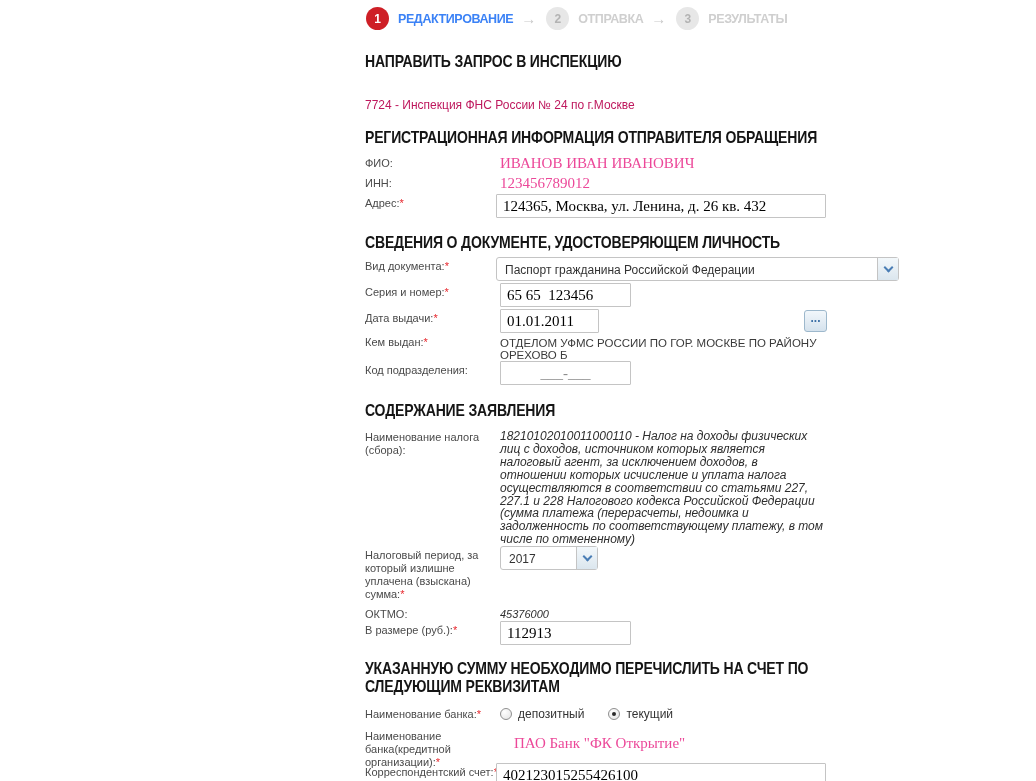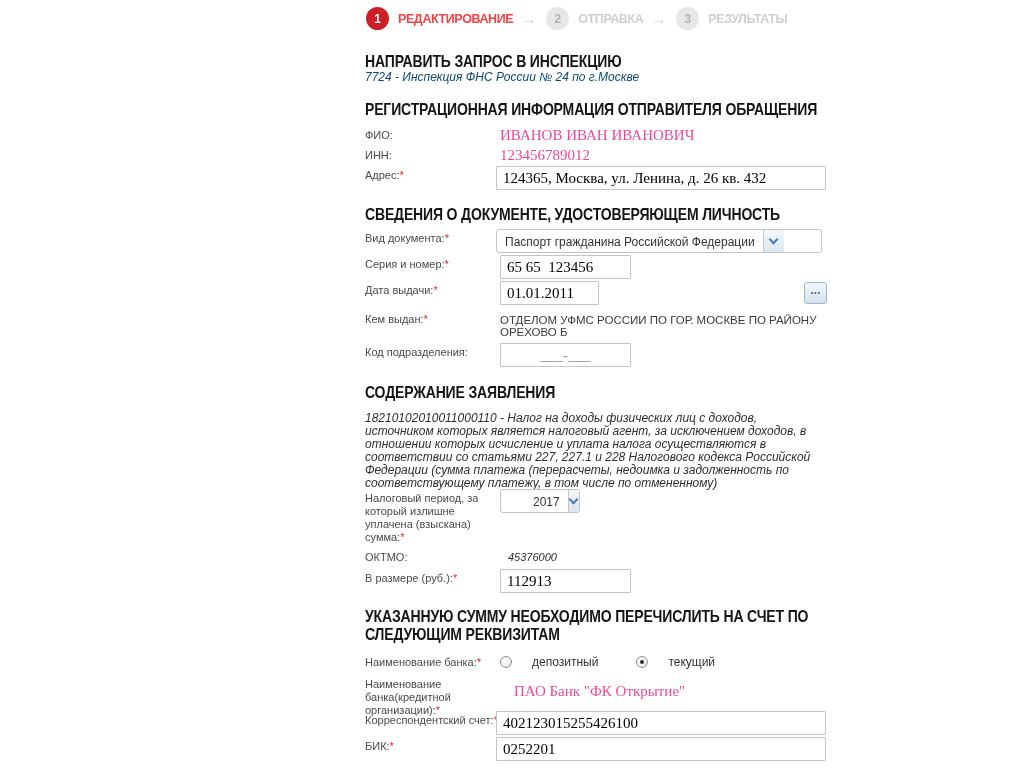--- a/index.html
+++ b/index.html
@@ -7,32 +7,32 @@
               font-family:"Liberation Sans", sans-serif; position:relative; }
 
   
   .stepper { position:absolute; left:366px; top:7px; display:flex; align-items:center; }
   .step { display:flex; align-items:center; }
   .step-circle { width:23px; height:23px; border-radius:50%; display:flex; align-items:center;
                  justify-content:center; font-size:12px; font-weight:bold; }
   .step.active .step-circle { background:#ce1f26; color:#ffffff; }
   .step.inactive .step-circle { background:#e7e7e7; color:#b3b3b3; }
   .step-label { margin-left:9px; font-size:12.5px; font-weight:bold; letter-spacing:-0.4px; }
-  .step.active .step-label { color:#ef4444; }
+  .step.active .step-label { color:#3b82f6; }
   .step.inactive .step-label { color:#cfcfcf; }
   .step-arrow { color:#c9c9c9; font-size:15px; font-weight:bold; margin:0 10px 0 8px; }
 
   
   .form { position:absolute; left:365px; top:48px; width:462px; }
 
   .page-title, .sec-h { font-weight:bold; color:#151515; font-size:16.5px;
                         transform:scaleX(0.85); transform-origin:0 50%; width:543px;
                         letter-spacing:-0.2px; line-height:18px; }
   .page-title { margin-top:4px; }
-  .subtitle { margin-top:0; font-size:12px; font-style:italic; color:#0c4a6e; }
+  .subtitle { margin-top:28px; font-size:12px; color:#be185d; }
 
   .row { display:flex; align-items:flex-start; }
   .lbl { width:135px; min-width:135px; font-size:11px; color:#4a4a4a; padding-top:3px;
          line-height:13px; }
   .req { color:#e8262c; }
   .val { flex:1; }
 
   .static-serif { font-family:"Liberation Serif", serif; font-size:15px; color:#ec4899;
                   padding-top:1px; white-space:pre; }
   .static-sans  { font-size:11.5px; color:#3a3a3a; padding-top:4px; }
@@ -46,50 +46,50 @@
   .txt.muted { color:#8a8a8a;text-align:center; }
 
   .sel { display:inline-flex; align-items:stretch; border:1px solid #c4c4c4; border-radius:3px;
          background:#fff; height:24px; cursor:pointer; }
   .sel .sel-value { font-size:12px; color:#333; padding:5px 8px 0 8px; }
   .sel .sel-btn { width:21px; border-left:1px solid #c4c4c4;
                   background:linear-gradient(#f3f8fb,#dbe6ee);
                   display:flex; align-items:center; justify-content:center; }
   .chev { width:7px; height:7px; border-right:2px solid #4a7db5; border-bottom:2px solid #4a7db5;
           transform:rotate(45deg); margin-top:-4px; }
-  .sel.wide { width:326px; margin-left:-4px; justify-content:flex-start; }
-  .sel.narrow { width:80px; justify-content:space-between;padding-left:24px; }
+  .sel.wide { width:403px; margin-left:-4px; justify-content:space-between; }
+  .sel.narrow { width:98px; justify-content:space-between; }
 
   .date-wrap { display:flex; align-items:center;justify-content:space-between; }
   .dots-btn { margin-left:4px; width:23px; height:22px; border:1px solid #9db8cc; border-radius:3px;
               background:linear-gradient(#f2f7fb,#d5e2ed); color:#3a6ea5; font-weight:bold;
               font-size:12px; line-height:10px; cursor:pointer; padding-bottom:6px; }
 
-  .radio-group { display:flex; align-items:center; gap:20px; padding-top:2px; }
+  .radio-group { display:flex; align-items:center; gap:6px; padding-top:2px; }
   .radio { width:12px; height:12px; border-radius:50%; border:1px solid #8f8f8f;
            background:radial-gradient(circle at 35% 30%, #ffffff, #e3e3e3); position:relative;
            cursor:pointer; flex:none; }
   .radio.checked::after { content:""; position:absolute; left:3px; top:3px; width:4px; height:4px;
                           border-radius:50%; background:#2b2b2b; }
   .radio-label { font-size:12px; color:#333; margin-right:18px; }
 
   .tax-desc { width:308px; font-size:12px; font-style:italic; color:#2e2e2e; line-height:12.9px;
               padding-top:2px; }
 
   
   .mt-sec1 { margin-top:16px; }
   .mt-row1 { margin-top:8px; }
   .gap-s { margin-top:2px; }
-  .gap-m { margin-top:5px; }
+  .gap-m { }
   .mt-sec2 { margin-top:15px; }
   .mt-sec3 { margin-top:16px; }
   .mt-sec4 { margin-top:14px; }
   .mt-rows2 { margin-top:6px; }
   .mt-tax { margin-top:9px; }
-  .mt-oktmo { margin-top:4px;gap:8px; }
+  .mt-oktmo { margin-top:4px; }
   .mt-radio { margin-top:10px; }
   .mt-bank { margin-top:6px; }
   .mt-corr { margin-top:-6px; }
 </style>
 </head>
 <body>
 
 <div class="stepper">
   <div class="step active">
     <div class="step-circle">1</div>
@@ -156,20 +156,21 @@
     <div class="val static-sans">ОТДЕЛОМ УФМС РОССИИ ПО ГОР. МОСКВЕ ПО РАЙОНУ ОРЕХОВО Б</div>
   </div>
   <div class="row gap-m">
     <div class="lbl">Код подразделения:</div>
     <div class="val"><input class="txt short muted" value="___-___" style=""></div>
   </div>
 
   <div class="sec-h mt-sec3">СОДЕРЖАНИЕ ЗАЯВЛЕНИЯ</div>
 
   <div class="row mt-tax">
+    <div class="lbl">Наименование налога (сбора):</div>
     <div class="val tax-desc">18210102010011000110 - Налог на доходы физических лиц с доходов, источником которых является налоговый агент, за исключением доходов, в отношении которых исчисление и уплата налога осуществляются в соответствии со статьями 227, 227.1 и 228 Налогового кодекса Российской Федерации (сумма платежа (перерасчеты, недоимка и задолженность по соответствующему платежу, в том числе по отмененному)</div>
   </div>
   <div class="row">
     <div class="lbl"><span>Налоговый период, за который излишне уплачена (взыскана) сумма:</span><span class="req">*</span></div>
     <div class="val">
       <div class="sel narrow">
         <span class="sel-value">2017</span>
         <span class="sel-btn">
             <span class="chev"></span>
           </span>

